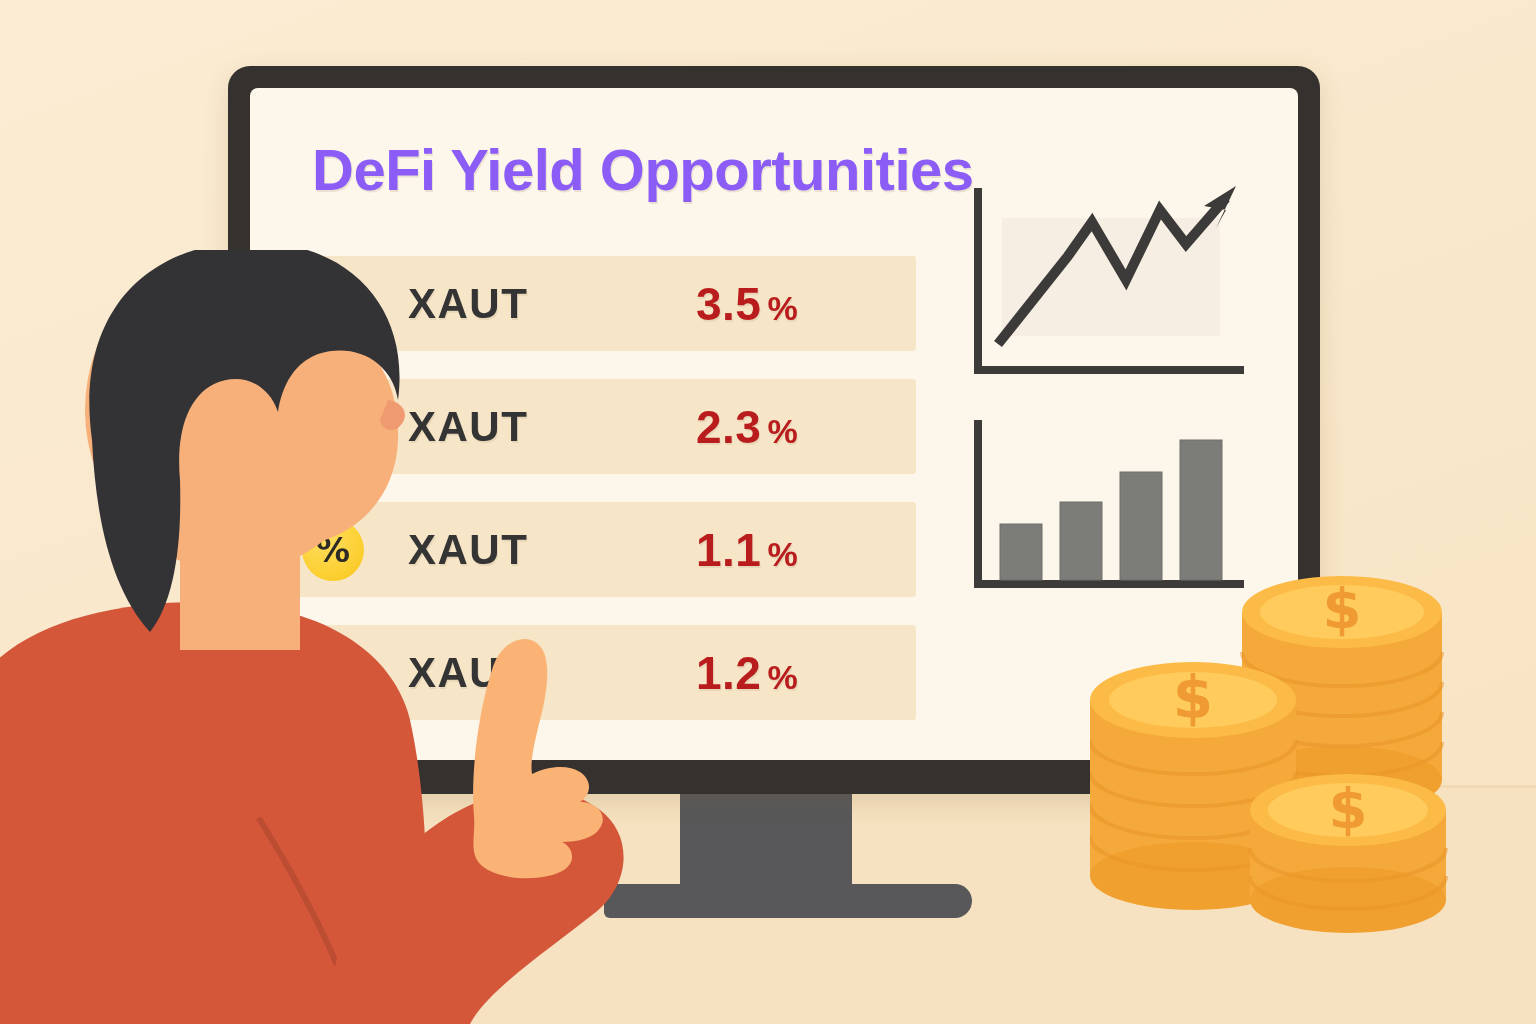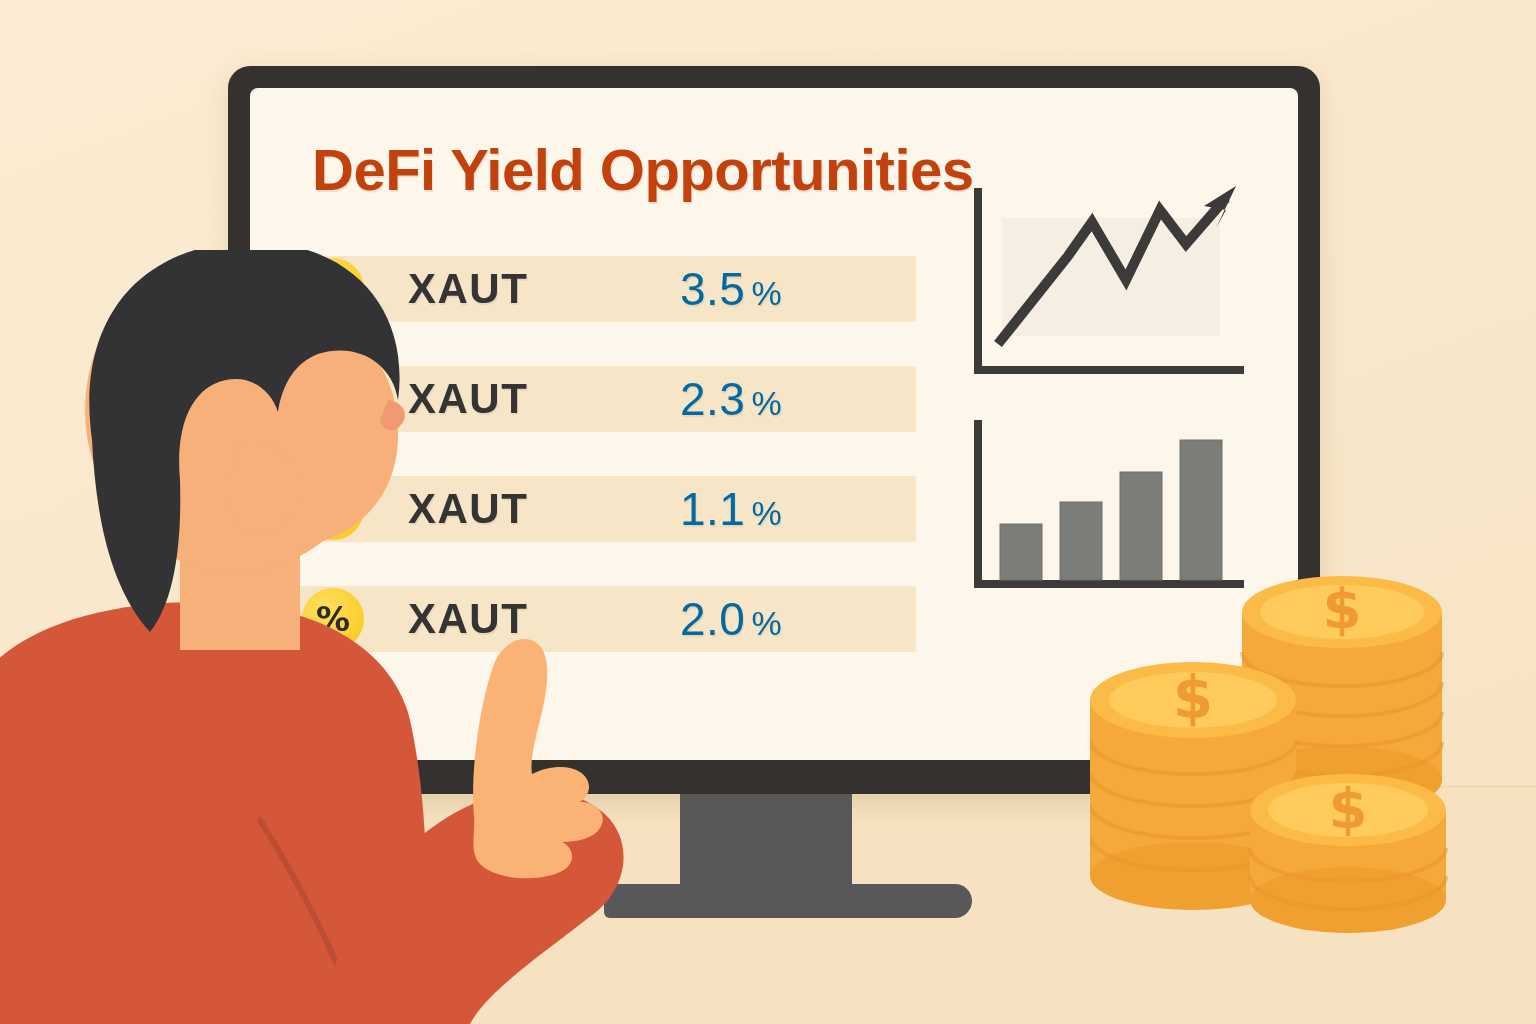--- a/index.html
+++ b/index.html
@@ -73,36 +73,36 @@
     border-radius: 6px 18px 18px 6px;
   }
 
   
   .screen-title {
     position: absolute;
     left: 62px;
     top: 48px;
     font-size: 58px;
     font-weight: bold;
-    color: #c2410c;
+    color: #8b5cf6;
     letter-spacing: -0.5px;
     white-space: nowrap;
     text-shadow: 1px 2px 0 rgba(150,130,100,0.18);
   }
 
   .rows {
     position: absolute;
     left: 46px;
     top: 168px;
     width: 620px;
   }
   .yield-row {
     position: relative;
-    height: 66px;
-    margin-bottom: 44px;
+    height: 95px;
+    margin-bottom: 28px;
     background: #f6e5c6;
     border-radius: 3px;
     display: flex;
     align-items: center;
   }
   .coin-icon {
     position: absolute;
     left: 6px;
     top: 50%;
     transform: translateY(-50%);
@@ -122,24 +122,24 @@
     position: absolute;
     left: 112px;
     font-size: 42px;
     font-weight: bold;
     color: #343434;
     letter-spacing: 1.5px;
     text-shadow: 1px 2px 0 rgba(150,130,100,0.15);
   }
   .row-rate {
     position: absolute;
-    left: 384px;
+    left: 400px;
     font-size: 46px;
-    font-weight: normal;
-    color: #0369a1;
+    font-weight: bold;
+    color: #b91c1c;
     letter-spacing: 0.5px;
     text-shadow: 1px 2px 0 rgba(150,130,100,0.15);
   }
   .row-rate .pct {
     font-size: 34px;
     margin-left: 6px;
   }
 
   
   .line-chart {
@@ -214,21 +214,21 @@
 
       <div class="yield-row">
         <span class="coin-icon">%</span>
         <span class="row-symbol">XAUT</span>
         <span class="row-rate"><span>1.1</span><span class="pct">%</span></span>
       </div>
 
       <div class="yield-row">
         <span class="coin-icon">%</span>
         <span class="row-symbol">XAUT</span>
-        <span class="row-rate"><span>2.0</span><span class="pct">%</span></span>
+        <span class="row-rate"><span>1.2</span><span class="pct">%</span></span>
       </div>
 
     </div>
   </div>
 
   <div class="person">
     <svg width="760" height="774" viewBox="0 0 760 774">
 
       <path d="M-40 774 L-40 470 C-20 390 80 352 200 352 C330 352 395 408 410 470
                C430 560 430 680 420 774 Z" fill="#d4573a"></path>

